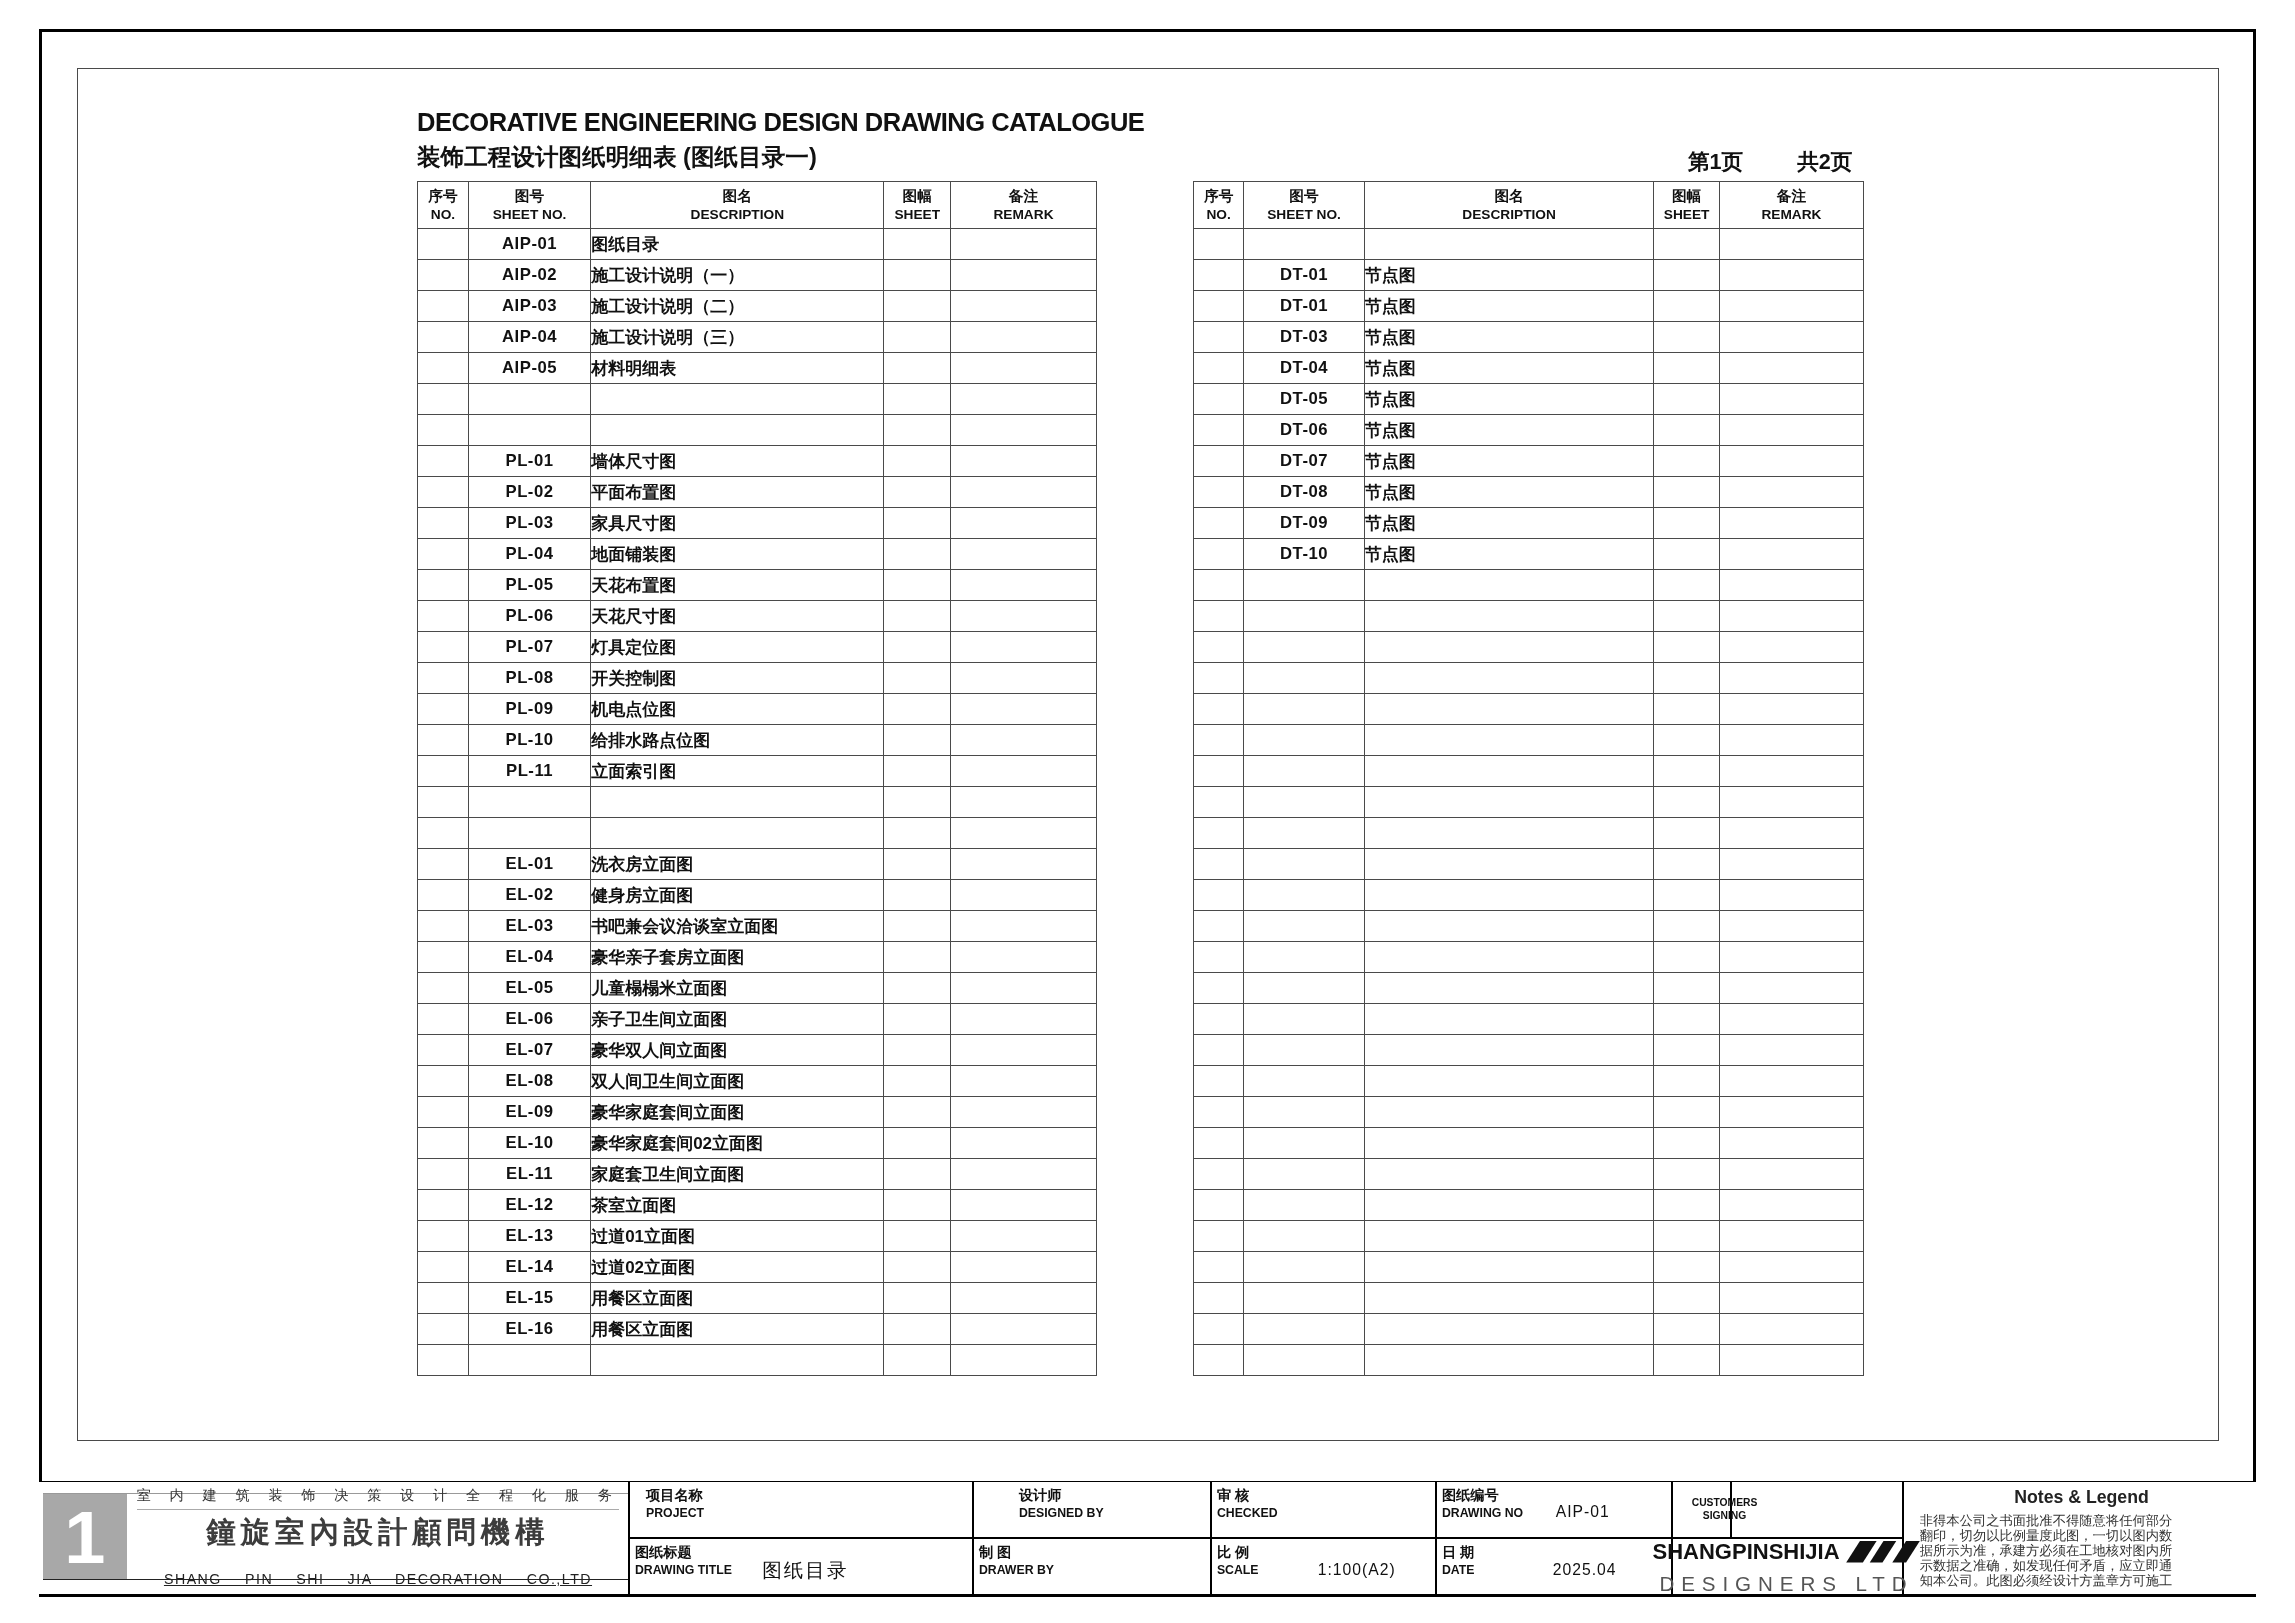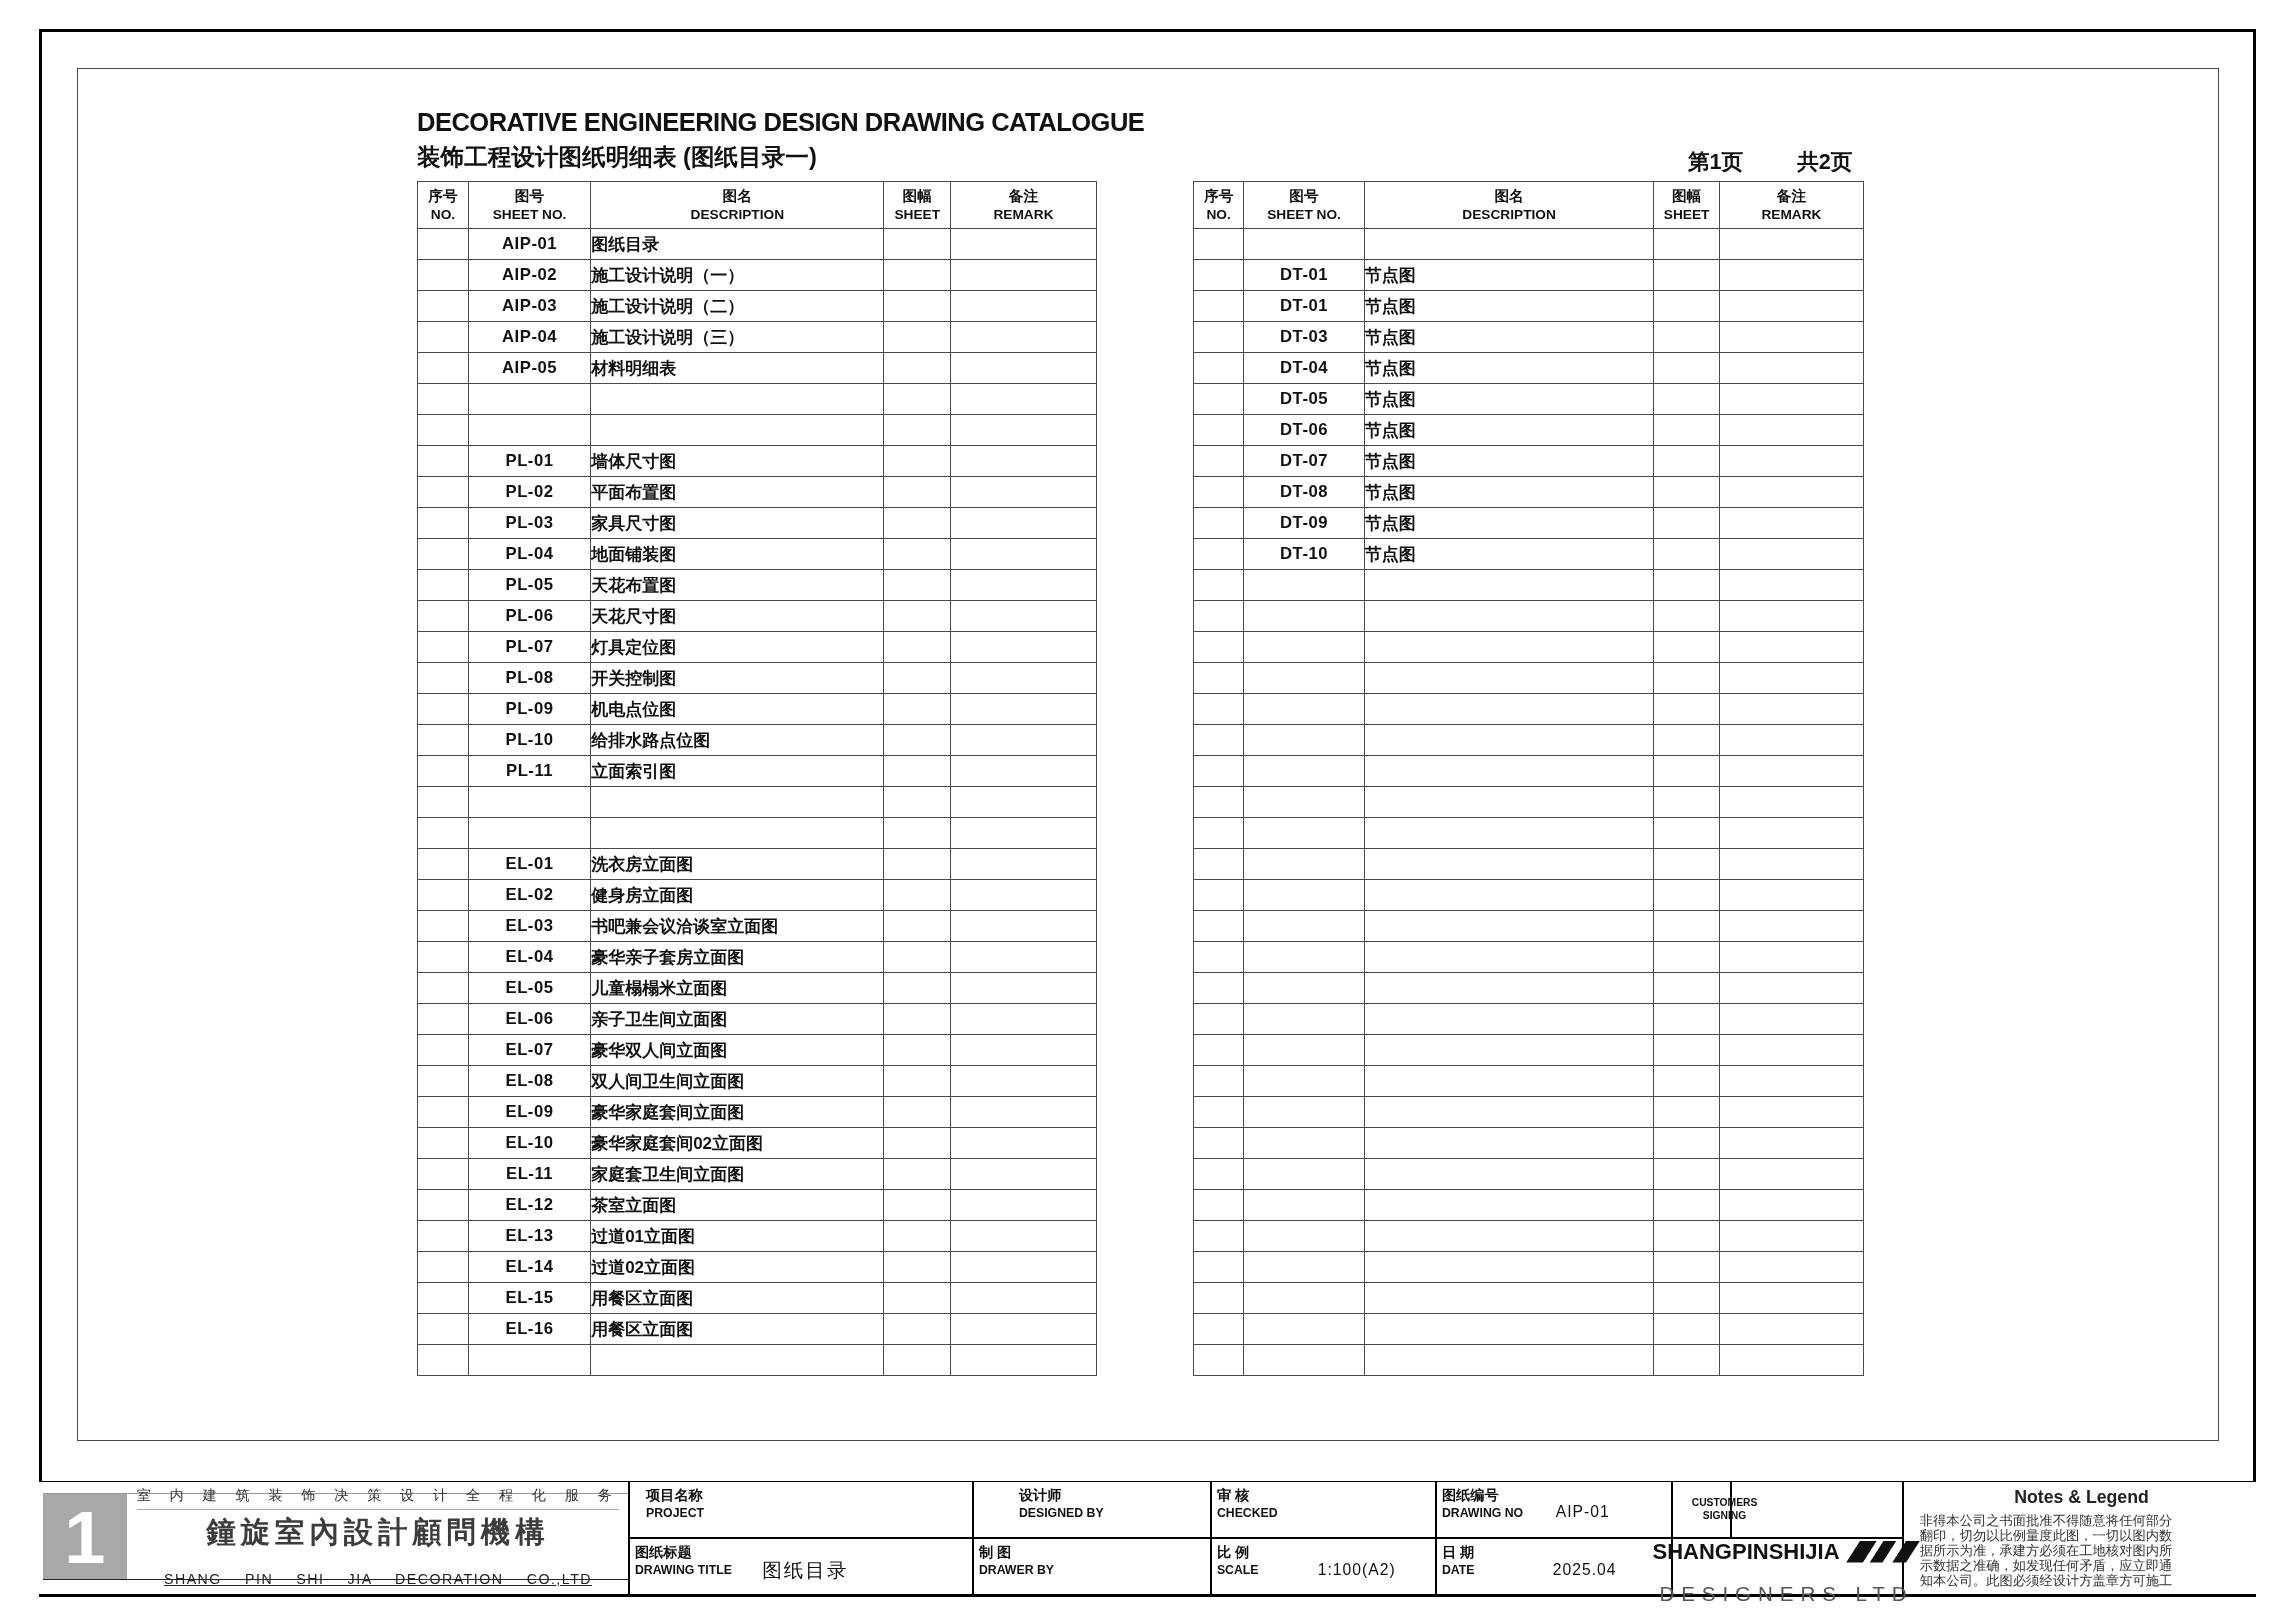--- a/index.html
+++ b/index.html
@@ -108,21 +108,21 @@
   }
   .signing-text{font-size:10.3px;font-weight:bold;line-height:1.25;white-space:pre-line;}
   
   #brand-box{
     position:absolute;display:flex;flex-direction:column;justify-content:space-between;
     align-items:center;box-sizing:border-box;
   }
   .brand-line1{display:flex;align-items:center;gap:6.9px;}
   .brand-name{font-size:22px;font-weight:bold;letter-spacing:0px;white-space:nowrap;}
   .brand-line2{
-    font-size:20.6px;color:#555;letter-spacing:6.9px;white-space:nowrap;margin-top:17px;
+    font-size:20.6px;color:#555;letter-spacing:6.9px;white-space:nowrap;margin-top:7px;
   }
   
   #notes-box{
     position:absolute;box-sizing:border-box;padding:4.9px 13.7px 0 17.7px;
   }
   .notes-title{font-size:17.7px;font-weight:bold;color:#222;text-align:center;margin-bottom:4.9px;}
   .notes-line{font-size:13.3px;color:#333;line-height:15px;white-space:nowrap;}
 </style>
 </head>
 <body>

